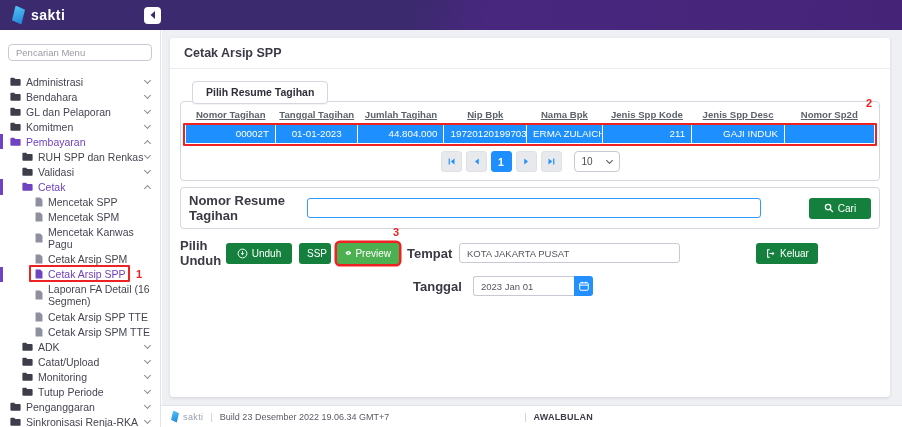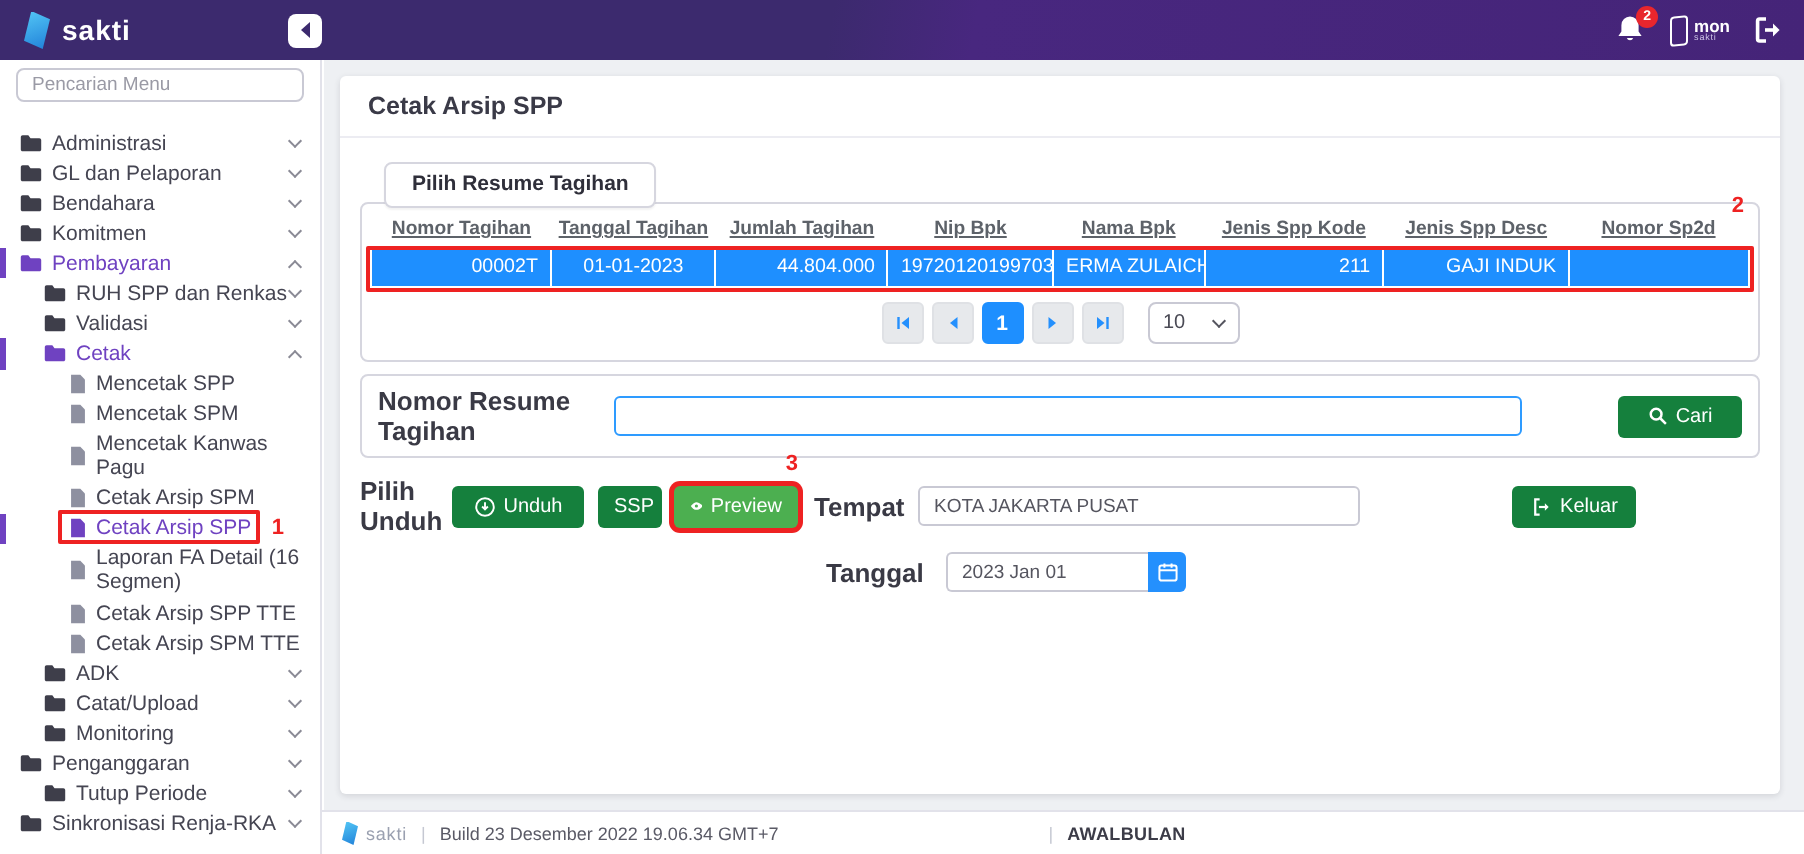--- a/index.html
+++ b/index.html
@@ -24,21 +24,21 @@
   display:flex; align-items:center; justify-content:center; }
 .monsakti { display:flex; align-items:center; gap:3px; }
 .mon-door { width:9px; height:15px; border:1.5px solid #fff; border-radius:2px; transform:skewY(-6deg); }
 .mon-txt { display:flex; flex-direction:column; line-height:1; }
 .mon-top { color:#fff; font-size:8.5px; font-weight:bold; }
 .mon-bottom { color:#cfc8e8; font-size:4.5px; letter-spacing:.4px; }
 .logout-btn { background:none; border:none; cursor:pointer; display:flex; align-items:center; }
 
 
 .sidebar { position:absolute; left:0; top:30px; bottom:0; width:161px; background:#fff;
-  border-right:1px solid #e2e2ea; padding-top:2px; z-index:5; }
+  border-right:1px solid #e2e2ea; padding-top:12px; z-index:5; }
 .search-wrap { padding:0 8px; margin-bottom:13px; }
 .search-input { width:100%; height:17px; border:1px solid #c9c9d4; border-radius:4px;
   font-size:9.5px; padding:0 7px; color:#555; outline:none; font-family:inherit; }
 .search-input::placeholder { color:#9a9aa5; }
 .mi { display:flex; align-items:center; padding:1.5px 6px 1.5px 10px; font-size:10.5px;
   color:#454552; position:relative; min-height:14.6px; cursor:pointer; line-height:1.15; }
 .mi.lvl1 { padding-left:22px; }
 .mi.lvl2 { padding-left:35px; min-height:13.4px; }
 .mi .mic { display:inline-flex; margin-right:5px; color:#3e3e4a; flex:none; }
 .mi.lvl2 .mic { color:#8e90a0; }
@@ -137,43 +137,20 @@
 <header class="topbar">
   <div class="brand">
     <span class="brand-icon"></span>
     <span class="brand-text">sakti</span>
   </div>
   <button class="collapse-btn">
     <svg width="8" height="8" viewBox="0 0 8 8">
         <path d="M6 0L1.5 4 6 8z" fill="#3c2a6e"></path>
       </svg>
   </button>
-  <div class="topbar-right">
-    <div class="bell">
-      <svg viewBox="0 0 16 16" width="16" height="16">
-          <path fill="#fff" d="M8 1.3a4.3 4.3 0 0 0-4.3 4.3v3.2L2.2 11h11.6l-1.5-2.2V5.6A4.3 4.3 0 0 0 8 1.3z"></path>
-          <path fill="#fff" d="M6.4 12a1.7 1.7 0 0 0 3.2 0z"></path>
-        </svg>
-      <span class="badge">2</span>
-    </div>
-    <div class="monsakti">
-      <span class="mon-door"></span>
-      <span class="mon-txt">
-        <span class="mon-top">mon</span>
-        <span class="mon-bottom">sakti</span>
-      </span>
-    </div>
-    <button class="logout-btn">
-      <svg viewBox="0 0 16 16" width="16" height="16">
-        <path d="M7 2.5H3.8a1 1 0 0 0-1 1v9a1 1 0 0 0 1 1H7" fill="none" stroke="#fff" stroke-width="1.8"></path>
-        <path d="M6.5 8h6" stroke="#fff" stroke-width="1.8"></path>
-        <path d="M10.5 4.8L13.8 8l-3.3 3.2z" fill="#fff"></path>
-      </svg>
-    </button>
-  </div>
 </header>
 
 <aside class="sidebar">
   <div class="search-wrap">
     <input class="search-input" type="text" placeholder="Pencarian Menu" style="">
   </div>
   <nav id="menu">
       <div class="mi lvl0">
         <span class="mic">
           <svg width="11" height="9" viewBox="0 0 14 11">
@@ -182,30 +159,30 @@
         </span>
         <span class="mlabel">Administrasi</span>
         <span class="chev down"></span>
       </div>
       <div class="mi lvl0">
         <span class="mic">
           <svg width="11" height="9" viewBox="0 0 14 11">
             <path d="M.5 1.8C.5 1.1 1 .6 1.7.6h3.6l1.4 1.8h5.6c.7 0 1.2.5 1.2 1.2v6c0 .7-.5 1.2-1.2 1.2H1.7C1 10.8.5 10.3.5 9.6z" fill="currentColor"></path>
           </svg>
         </span>
+        <span class="mlabel">Bendahara</span>
+        <span class="chev down"></span>
+      </div>
+      <div class="mi lvl0">
+        <span class="mic">
+          <svg width="11" height="9" viewBox="0 0 14 11">
+            <path d="M.5 1.8C.5 1.1 1 .6 1.7.6h3.6l1.4 1.8h5.6c.7 0 1.2.5 1.2 1.2v6c0 .7-.5 1.2-1.2 1.2H1.7C1 10.8.5 10.3.5 9.6z" fill="currentColor"></path>
+          </svg>
+        </span>
         <span class="mlabel">GL dan Pelaporan</span>
-        <span class="chev down"></span>
-      </div>
-      <div class="mi lvl0">
-        <span class="mic">
-          <svg width="11" height="9" viewBox="0 0 14 11">
-            <path d="M.5 1.8C.5 1.1 1 .6 1.7.6h3.6l1.4 1.8h5.6c.7 0 1.2.5 1.2 1.2v6c0 .7-.5 1.2-1.2 1.2H1.7C1 10.8.5 10.3.5 9.6z" fill="currentColor"></path>
-          </svg>
-        </span>
-        <span class="mlabel">Bendahara</span>
         <span class="chev down"></span>
       </div>
       <div class="mi lvl0">
         <span class="mic">
           <svg width="11" height="9" viewBox="0 0 14 11">
             <path d="M.5 1.8C.5 1.1 1 .6 1.7.6h3.6l1.4 1.8h5.6c.7 0 1.2.5 1.2 1.2v6c0 .7-.5 1.2-1.2 1.2H1.7C1 10.8.5 10.3.5 9.6z" fill="currentColor"></path>
           </svg>
         </span>
         <span class="mlabel">Komitmen</span>
         <span class="chev down"></span>
@@ -332,36 +309,36 @@
       </div>
       <div class="mi lvl1">
         <span class="mic">
           <svg width="11" height="9" viewBox="0 0 14 11">
             <path d="M.5 1.8C.5 1.1 1 .6 1.7.6h3.6l1.4 1.8h5.6c.7 0 1.2.5 1.2 1.2v6c0 .7-.5 1.2-1.2 1.2H1.7C1 10.8.5 10.3.5 9.6z" fill="currentColor"></path>
           </svg>
         </span>
         <span class="mlabel">Monitoring</span>
         <span class="chev down"></span>
       </div>
+      <div class="mi lvl1">
+        <span class="mic">
+          <svg width="11" height="9" viewBox="0 0 14 11">
+            <path d="M.5 1.8C.5 1.1 1 .6 1.7.6h3.6l1.4 1.8h5.6c.7 0 1.2.5 1.2 1.2v6c0 .7-.5 1.2-1.2 1.2H1.7C1 10.8.5 10.3.5 9.6z" fill="currentColor"></path>
+          </svg>
+        </span>
+        <span class="mlabel">Tutup Periode</span>
+        <span class="chev down"></span>
+      </div>
       <div class="mi lvl0">
         <span class="mic">
           <svg width="11" height="9" viewBox="0 0 14 11">
             <path d="M.5 1.8C.5 1.1 1 .6 1.7.6h3.6l1.4 1.8h5.6c.7 0 1.2.5 1.2 1.2v6c0 .7-.5 1.2-1.2 1.2H1.7C1 10.8.5 10.3.5 9.6z" fill="currentColor"></path>
           </svg>
         </span>
         <span class="mlabel">Penganggaran</span>
-        <span class="chev down"></span>
-      </div>
-      <div class="mi lvl1">
-        <span class="mic">
-          <svg width="11" height="9" viewBox="0 0 14 11">
-            <path d="M.5 1.8C.5 1.1 1 .6 1.7.6h3.6l1.4 1.8h5.6c.7 0 1.2.5 1.2 1.2v6c0 .7-.5 1.2-1.2 1.2H1.7C1 10.8.5 10.3.5 9.6z" fill="currentColor"></path>
-          </svg>
-        </span>
-        <span class="mlabel">Tutup Periode</span>
         <span class="chev down"></span>
       </div>
       <div class="mi lvl0">
         <span class="mic">
           <svg width="11" height="9" viewBox="0 0 14 11">
             <path d="M.5 1.8C.5 1.1 1 .6 1.7.6h3.6l1.4 1.8h5.6c.7 0 1.2.5 1.2 1.2v6c0 .7-.5 1.2-1.2 1.2H1.7C1 10.8.5 10.3.5 9.6z" fill="currentColor"></path>
           </svg>
         </span>
         <span class="mlabel">Sinkronisasi Renja-RKA</span>
         <span class="chev down"></span>

